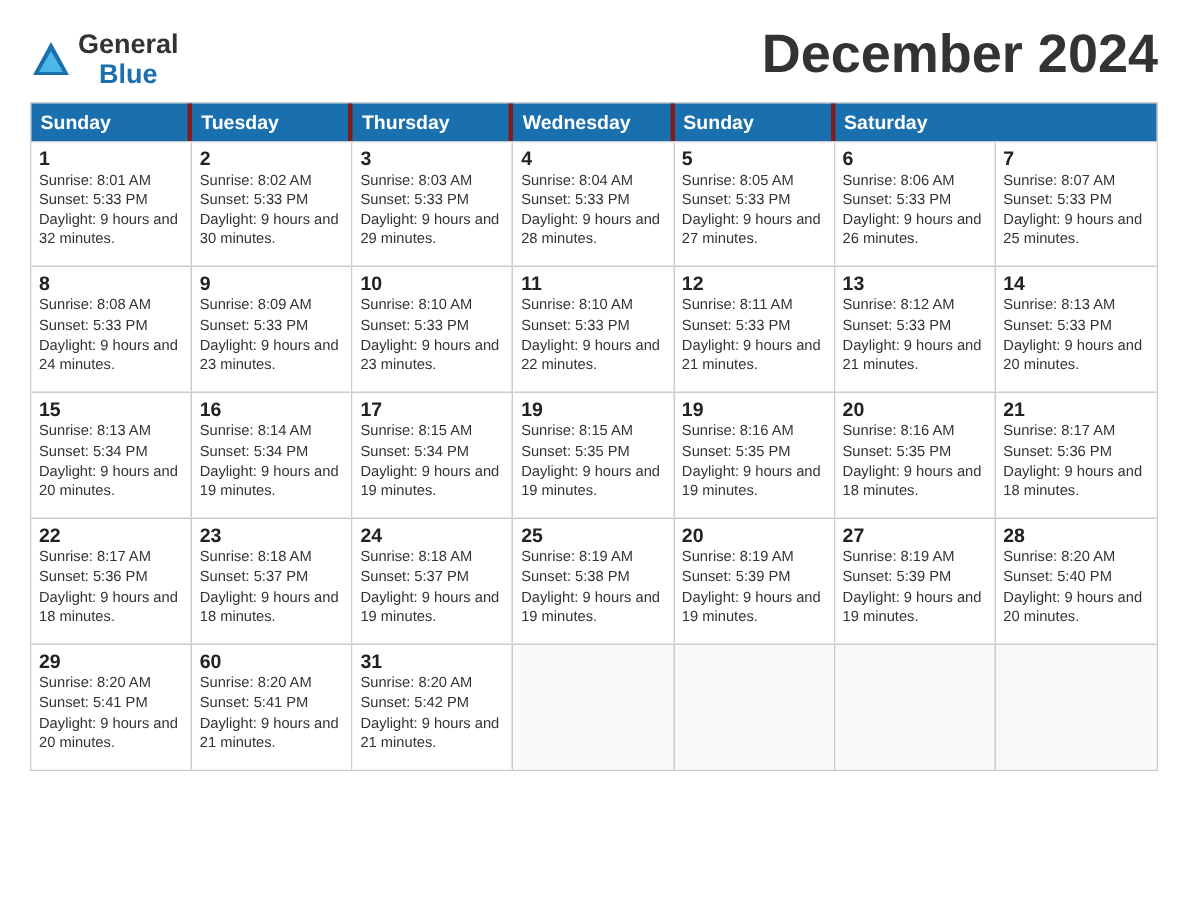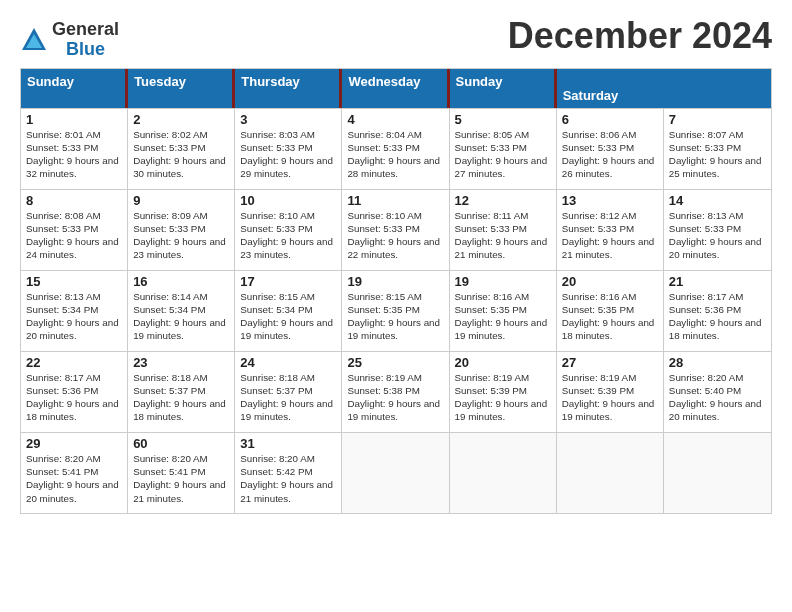--- a/index.html
+++ b/index.html
@@ -74,21 +74,21 @@
       background: #1a6faf;
     }
     .cal-header-cell {
       color: #fff;
       font-size: 13px;
       font-weight: bold;
       padding: 5px 6px;
       text-align: left;
       border-right: 3px solid #7f1d1d;
     }
-    .cal-header-cell:last-child { border-right: none; margin-top: 14px; }
+    .cal-header-cell:last-child { border-right: none; }
     .cal-body {
       flex: 1;
       display: flex;
       flex-direction: column;
     }
     .cal-row {
       display: grid;
       grid-template-columns: repeat(7, 1fr);
       flex: 1;
       border-top: 1px solid #ccc;

